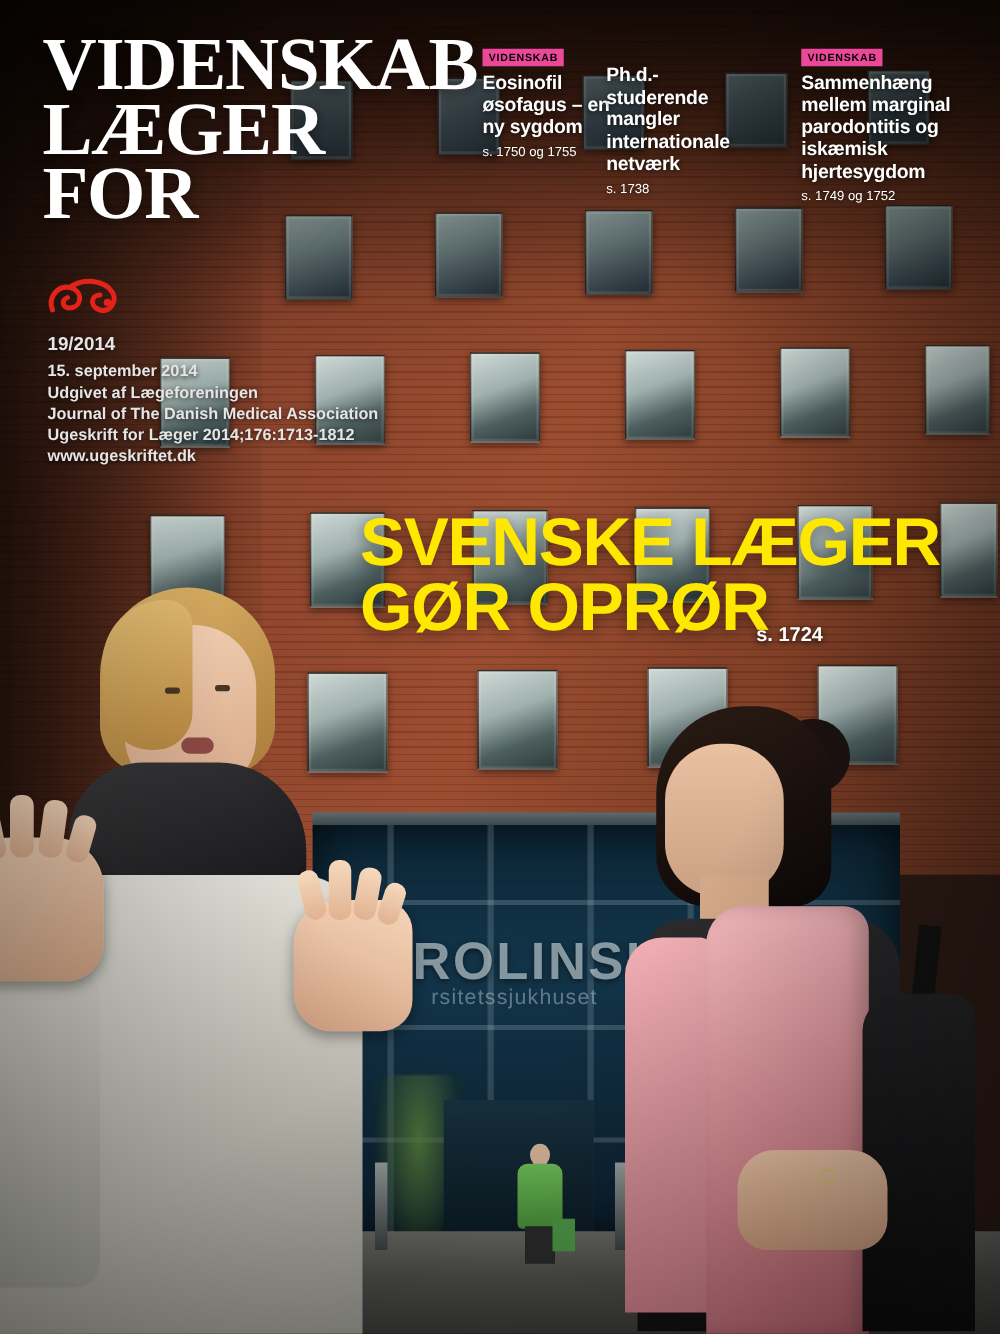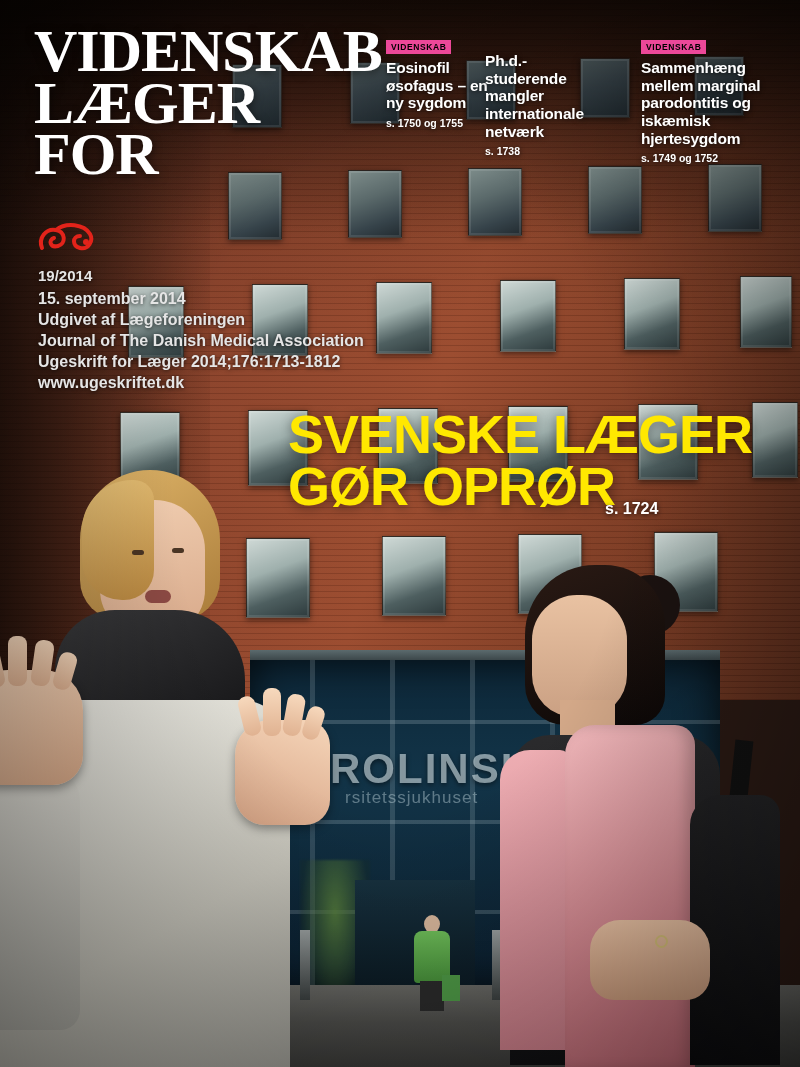--- a/index.html
+++ b/index.html
@@ -291,21 +291,21 @@
     color: #e5e5e5;
     line-height: 1.32;
     text-shadow: 0 1px 4px rgba(0,0,0,0.7);
   }
   .issue-number {
     font-size: 15px;
     font-weight: 700;
     margin-bottom: 2px;
   }
   .issue-line {
-    font-size: 16px;
+    font-size: 13px;
     font-weight: 700;
   }
 
   
   .teaser {
     position: absolute;
     color: #fff;
     font-weight: 700;
     text-shadow: 0 1px 5px rgba(0,0,0,0.75);
   }
@@ -325,21 +325,21 @@
     text-shadow: none;
   }
   .teaser-title {
     font-size: 15.5px;
     line-height: 1.14;
     letter-spacing: -0.2px;
   }
   .teaser-page {
     font-size: 10.5px;
     margin-top: 5px;
-    font-weight: 700;
+    font-weight: 400;
   }
   .teaser-spacer { height: 16px; }
 
   
   .headline {
     position: absolute;
     left: 288px; top: 408px;
     width: 500px;
     color: #ffe800;
     font-family: "Liberation Sans", sans-serif;

